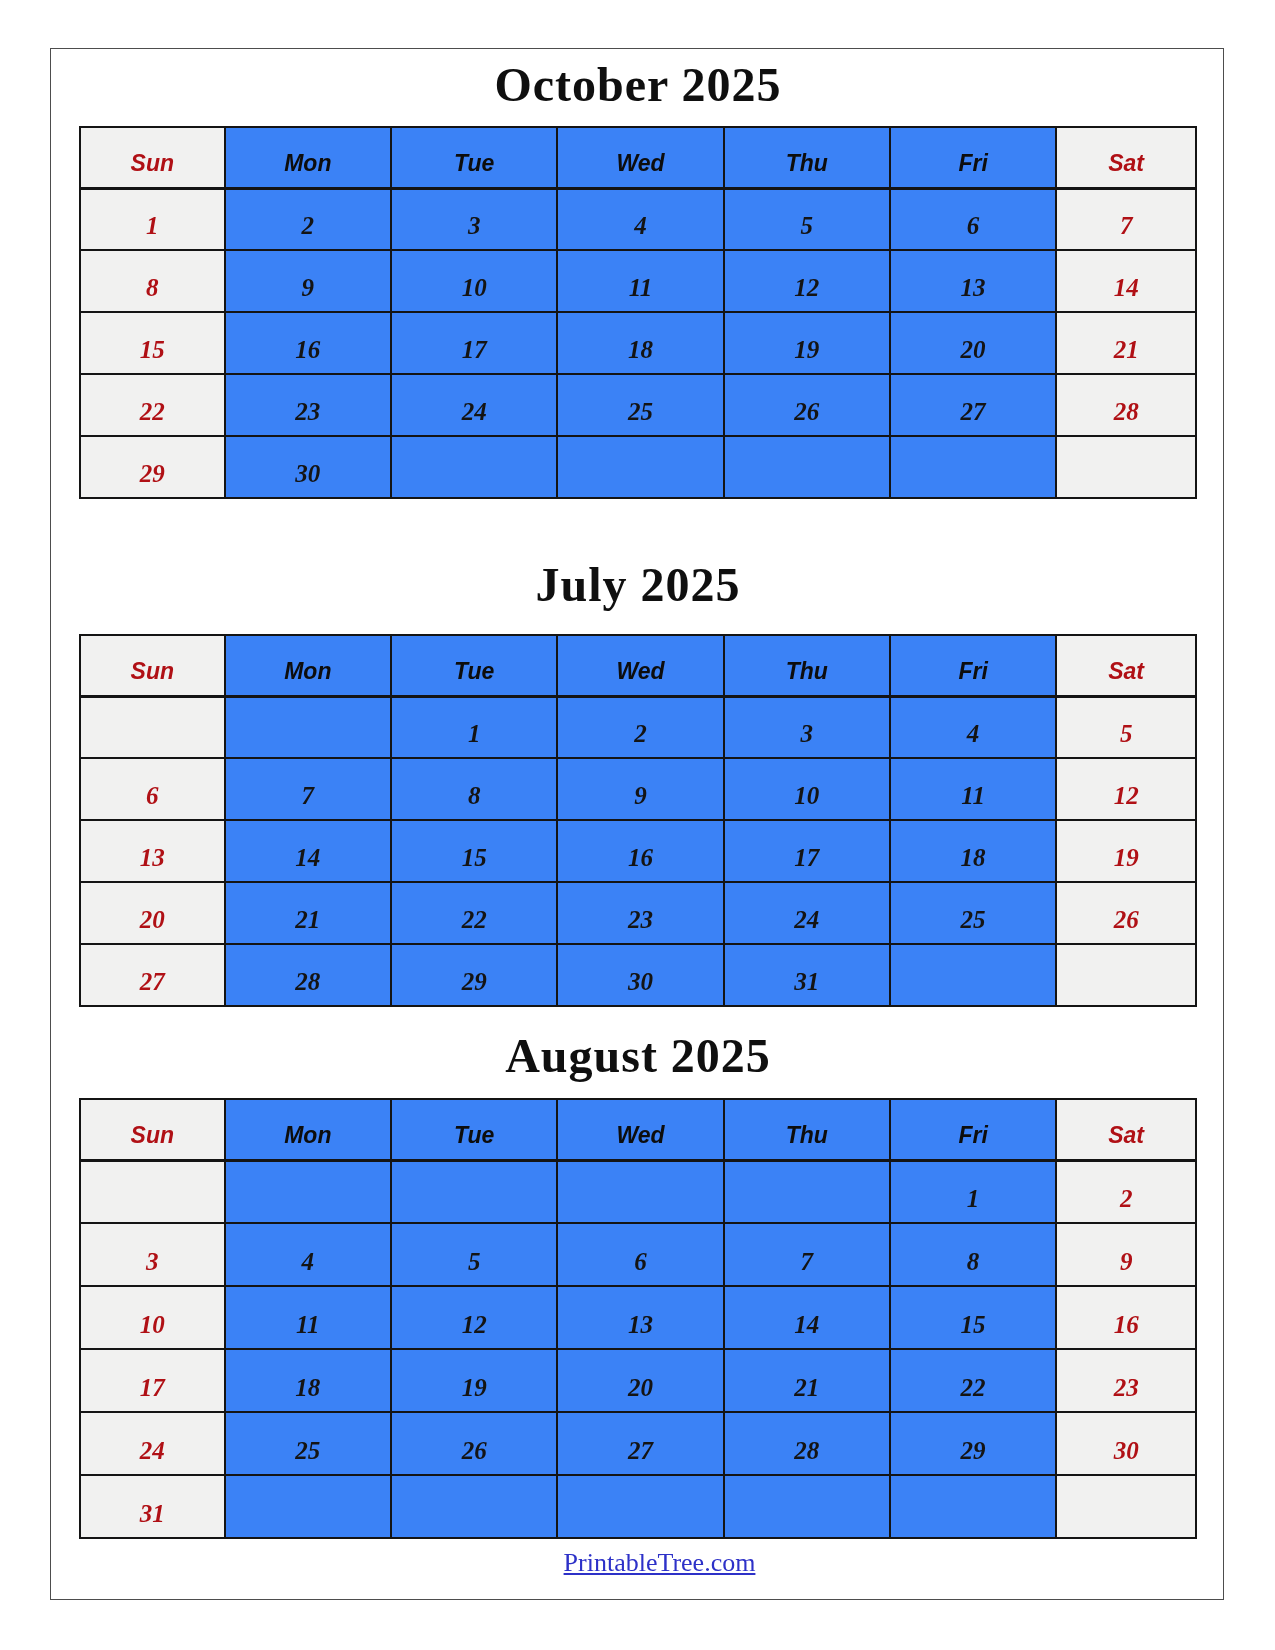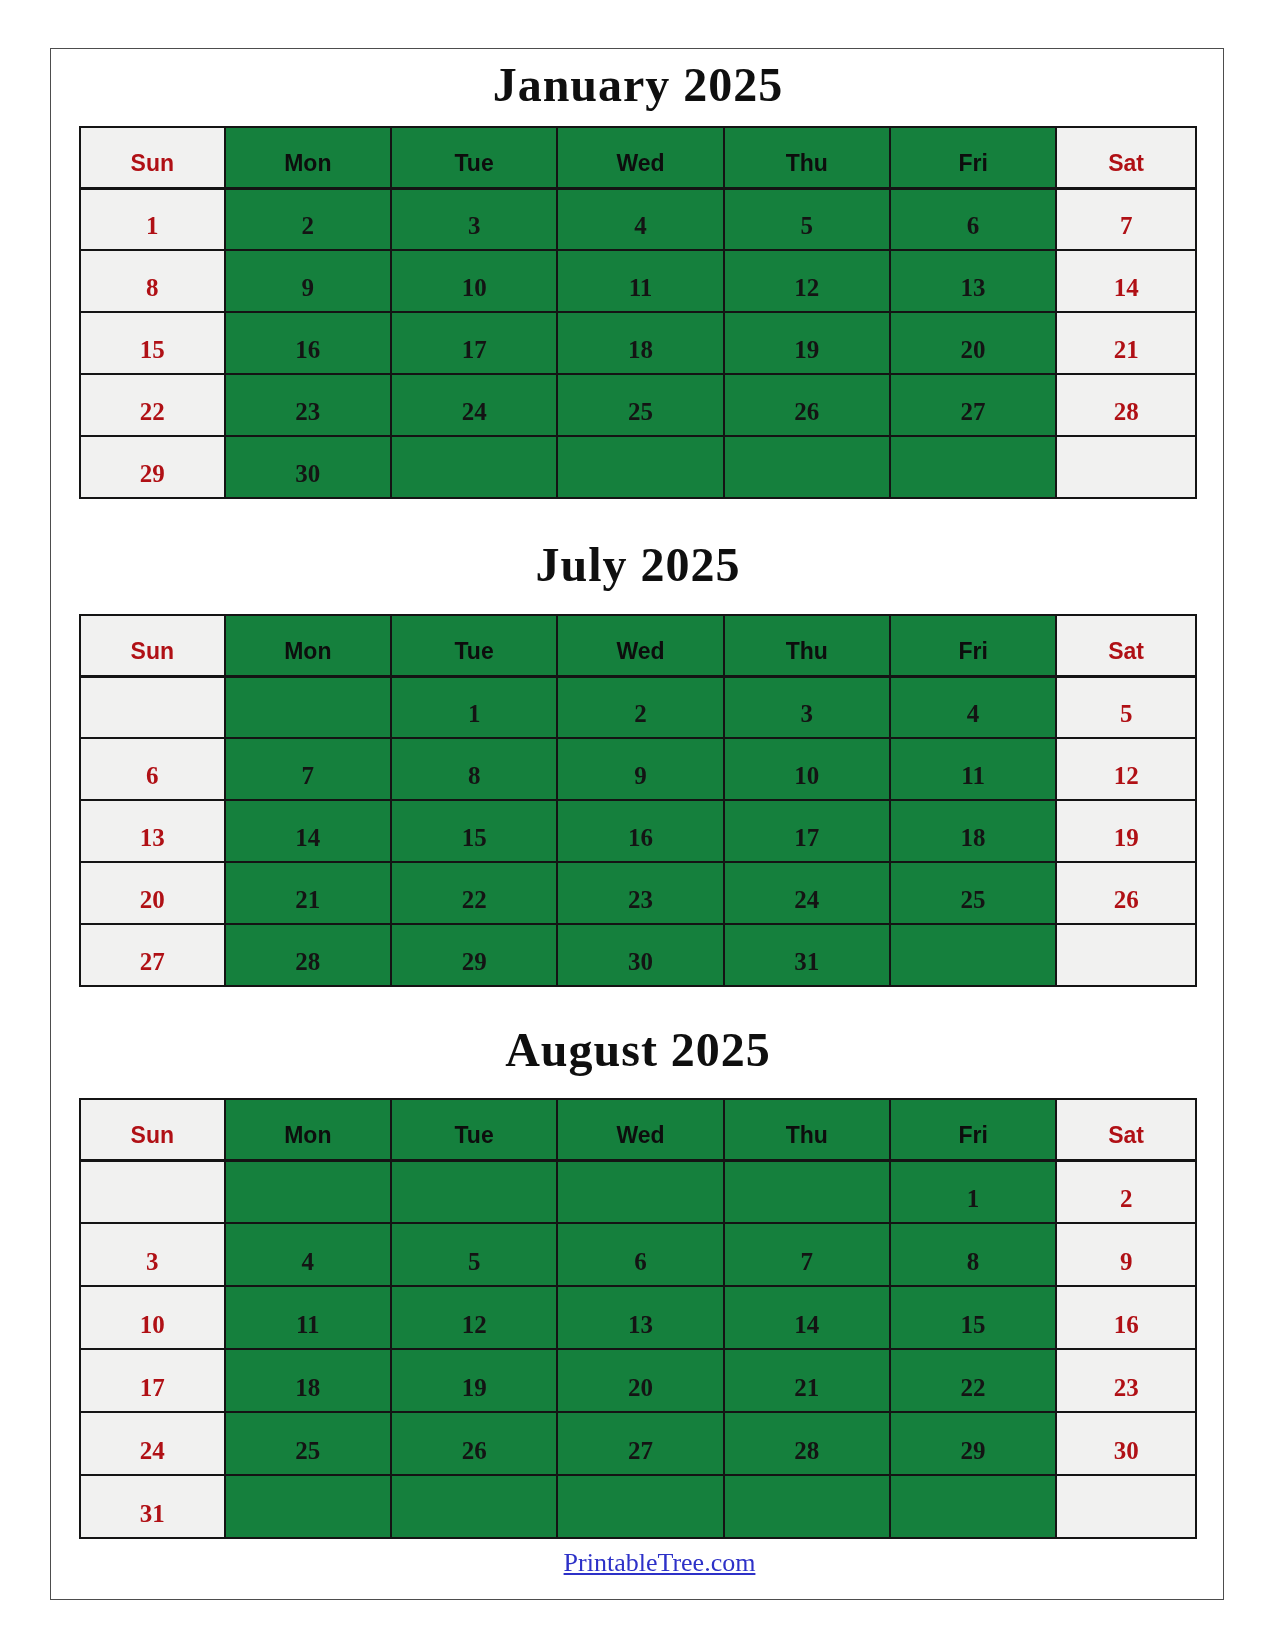--- a/index.html
+++ b/index.html
@@ -30,29 +30,30 @@
     display: flex;
     justify-content: center;
     align-items: flex-end;
     font-family: "Liberation Serif", serif;
     font-weight: 700;
     font-size: 48px;
     letter-spacing: 1px;
     color: #0f0f0f;
   }
   .month-0 .month-title { height: 78px;  padding-bottom: 14px; }
-  .month-1 .month-title { height: 114px; padding-bottom: 22px; }
-  .month-2 .month-title { height: 113px; padding-bottom: 21px; }
+  .month-1 .month-title { height: 134px; padding-bottom: 22px; }
+  .month-2 .month-title { height: 113px; padding-bottom: 15px; }
 
   table.calendar {
     width: 100%;
     border-collapse: collapse;
     table-layout: fixed;
     border: 2px solid #141414;
-    background: #15803d;
+    background: #3b82f6;
+    font-style: italic;
   }
   col.c-sun { width: 13%; }
   col.c-mid { width: 14.95%; }
   col.c-sat { width: 12.55%; }
 
   .calendar th, .calendar td {
     border: 2px solid #141414;
     text-align: center;
     vertical-align: bottom;
   }
@@ -96,21 +97,21 @@
     cursor: pointer;
     margin-left: 44px;
   }
 </style>
 </head>
 <body>
 
 <div class="page-frame"></div>
 
 <section class="month month-0">
-  <div class="month-title">January 2025</div>
+  <div class="month-title">October 2025</div>
   <table class="calendar">
     <colgroup>
       <col class="c-sun">
         <col class="c-mid">
         <col class="c-mid">
         <col class="c-mid">
         <col class="c-mid">
         <col class="c-mid">
         <col class="c-sat">
     </colgroup>

